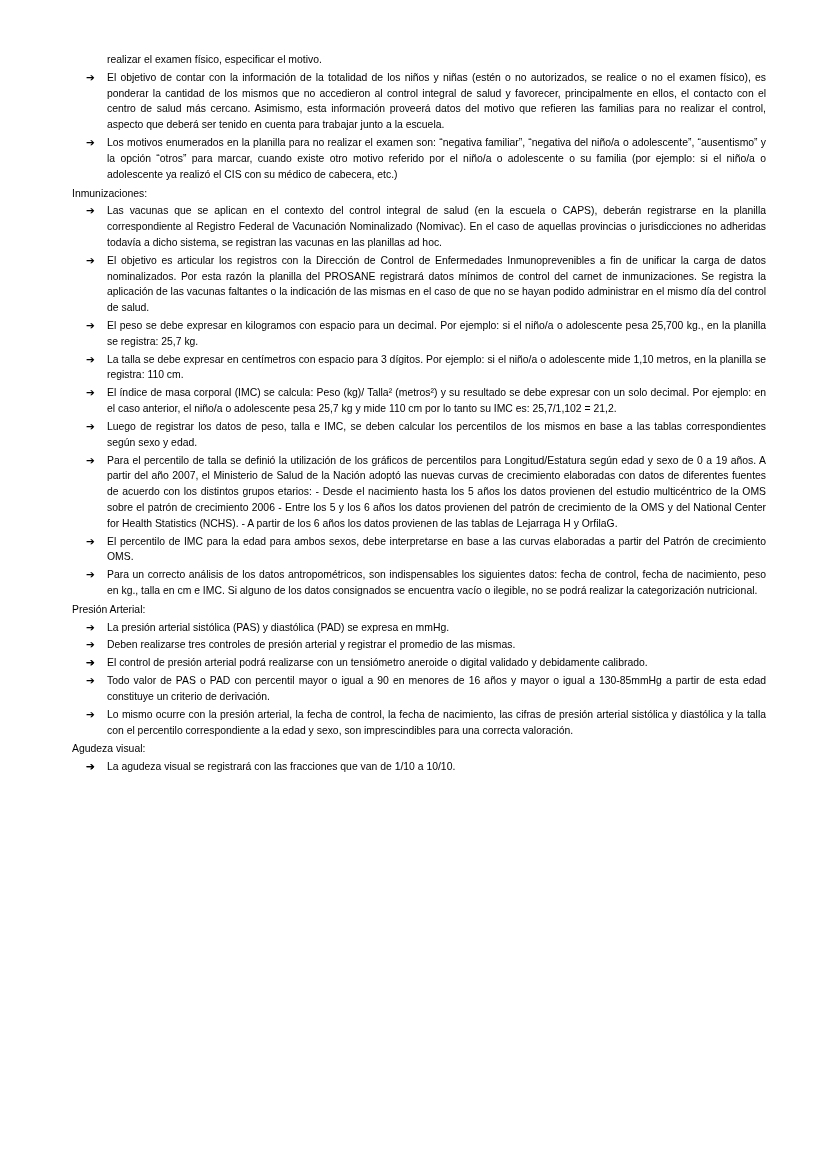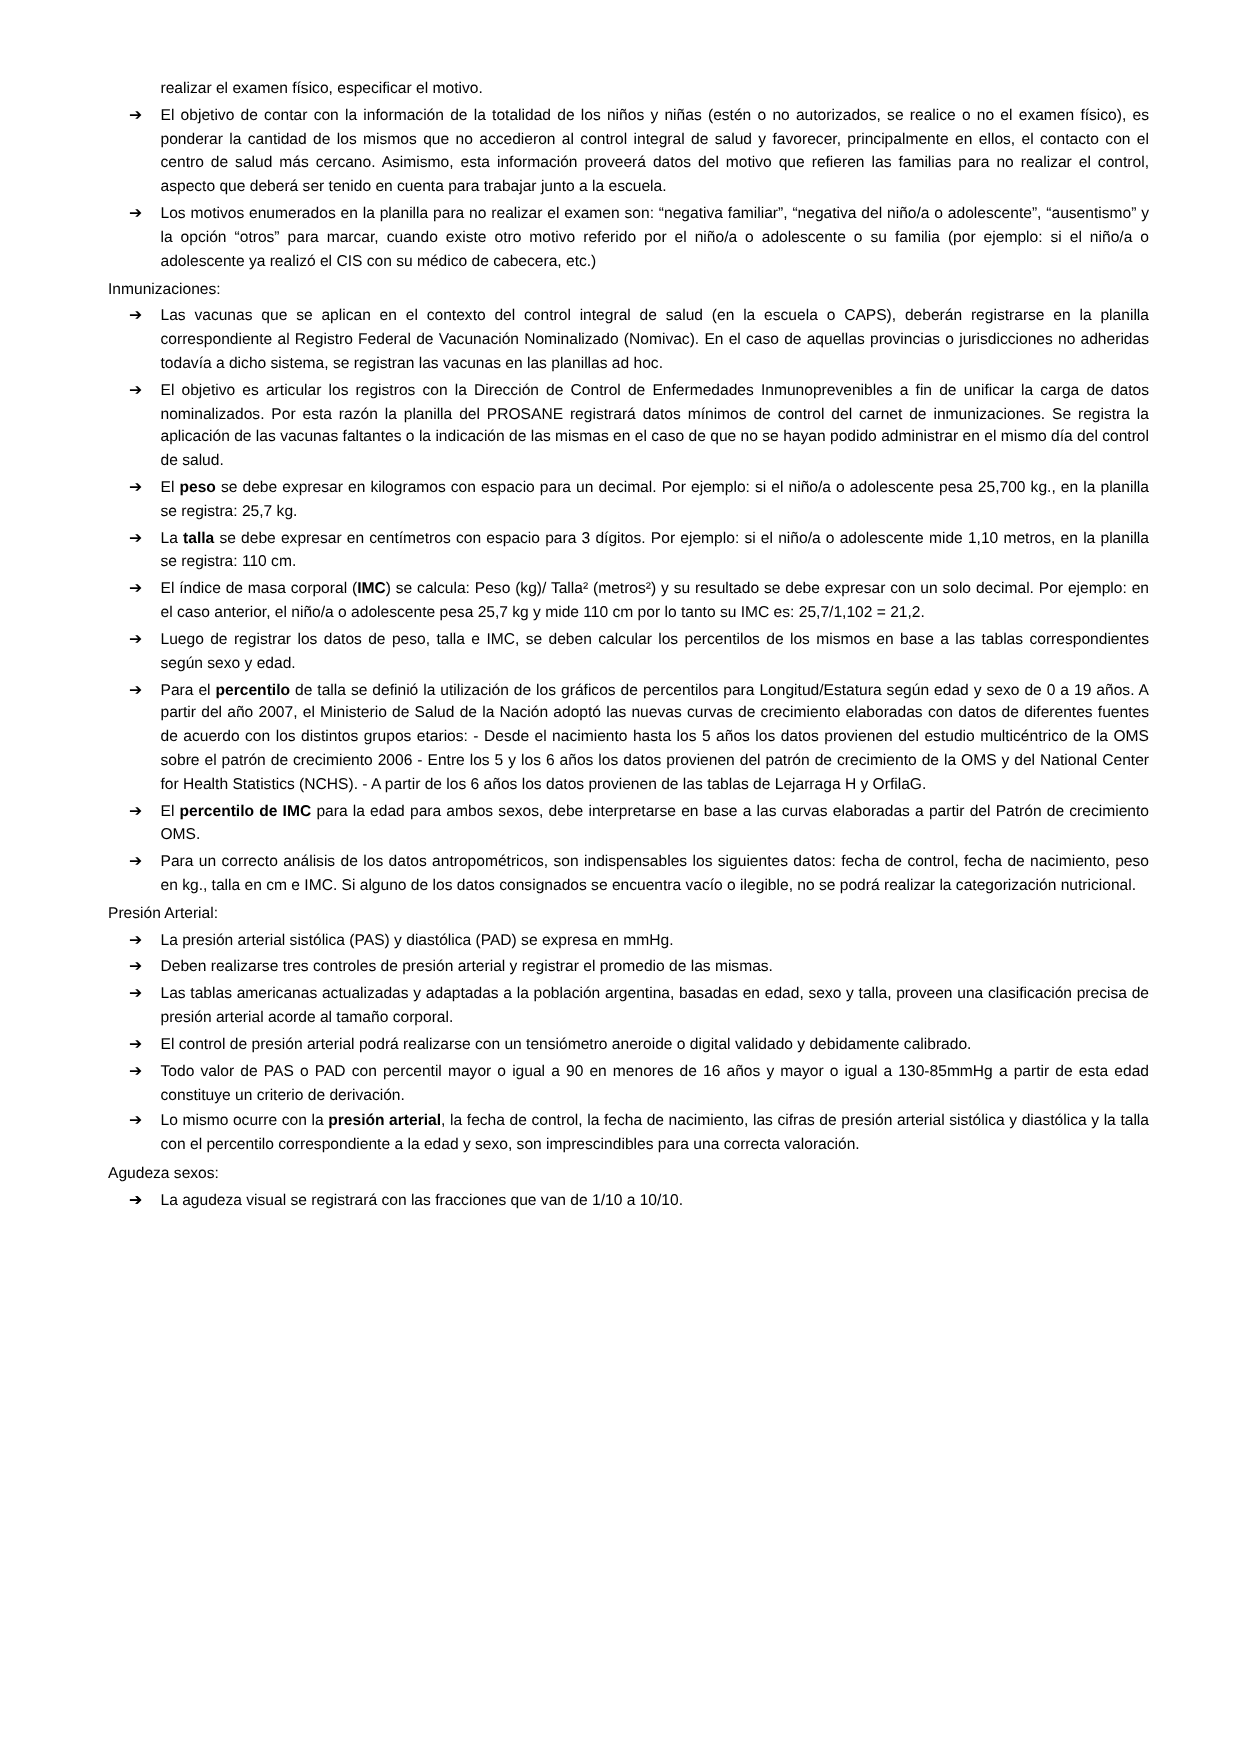--- a/index.html
+++ b/index.html
@@ -52,21 +52,21 @@
     margin: 0 0 2px 0;
     text-align: justify;
   }
   ul.bullets > li .arrow {
     position: absolute;
     left: 24px;
     top: 0;
     font-size: 10.5px;
     line-height: 1.52;
   }
-  b { font-weight: bold; }
+  b { font-weight: normal; }
 </style>
 </head>
 <body>
 
 <div class="page">
   <div class="doc">
 
     <div class="para cont-line">realizar el examen físico, especificar el motivo.</div>
 
     <ul class="bullets">
@@ -128,37 +128,36 @@
       <li>
         <span class="arrow">➔</span>
         <span>La presión arterial sistólica (PAS) y diastólica (PAD) se expresa en mmHg.</span>
       </li>
       <li>
         <span class="arrow">➔</span>
         <span>Deben realizarse tres controles de presión arterial y registrar el promedio de las mismas.</span>
       </li>
       <li>
         <span class="arrow">➔</span>
-        <span>Las tablas americanas actualizadas y adaptadas a la población argentina, basadas en edad, sexo y talla, proveen una clasificación precisa de presión arterial acorde al tamaño corporal.</span>
       </li>
       <li>
         <span class="arrow">➔</span>
         <span>El control de presión arterial podrá realizarse con un tensiómetro aneroide o digital validado  y debidamente calibrado.</span>
       </li>
       <li>
         <span class="arrow">➔</span>
         <span>Todo valor de PAS o PAD con percentil mayor o igual a 90 en menores de 16 años y mayor o igual a 130-85mmHg a partir de esta edad constituye un criterio de derivación.</span>
       </li>
       <li>
         <span class="arrow">➔</span>
         <span>Lo mismo ocurre con la <b>presión arterial</b>, la fecha de control, la fecha de nacimiento, las cifras de presión arterial sistólica y diastólica y la talla con el percentilo correspondiente a la edad y sexo, son imprescindibles para una correcta valoración.</span>
       </li>
     </ul>
 
-    <div class="heading">Agudeza sexos:</div>
+    <div class="heading">Agudeza visual:</div>
     <ul class="bullets">
       <li>
         <span class="arrow">➔</span>
       </li>
       <li>
         <span class="arrow">➔</span>
         <span>La agudeza visual se registrará con las fracciones que van de 1/10 a 10/10.</span>
       </li>
     </ul>
 

